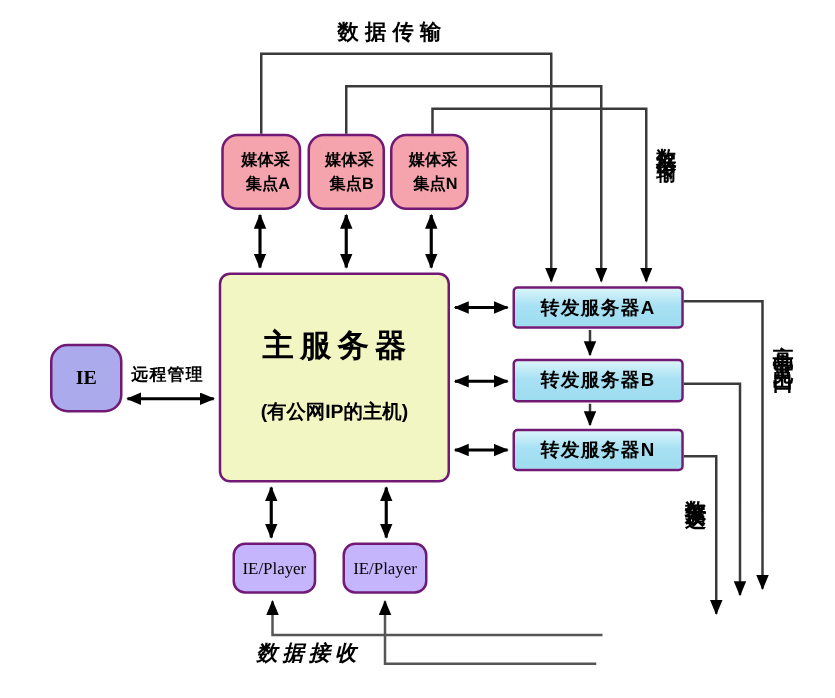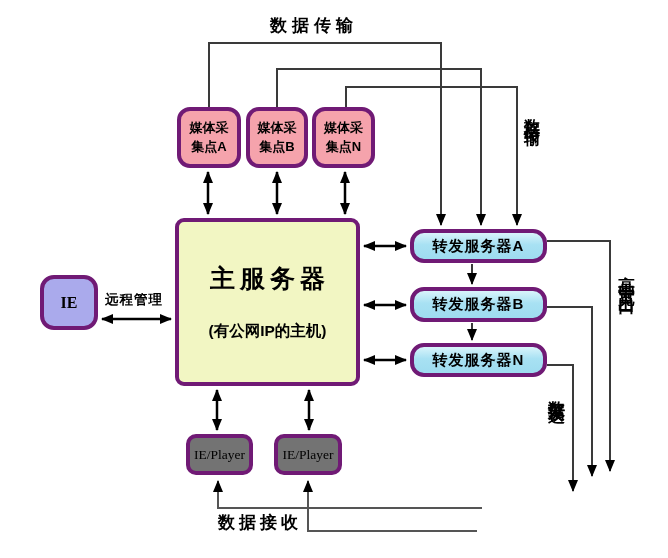--- a/index.html
+++ b/index.html
@@ -7,23 +7,23 @@
     position:relative;
     width:668px;height:558px;
     background:#ffffff;
     font-family:"Liberation Sans","DejaVu Sans",sans-serif;
     overflow:hidden;
     margin-left:20px;
   }
   svg.wires{position:absolute;left:0;top:0;width:668px;height:558px;z-index:1;}
   .box{
     position:absolute;box-sizing:border-box;z-index:2;
-    border:4px solid #701a75;
+    border:2px solid #701a75;
     display:flex;align-items:center;justify-content:center;
-    text-align:center;font-weight:bold;color:#000;
+    text-align:right;font-weight:bold;color:#000;
   }
   .collector{
     width:64px;height:61px;border-radius:13px;
     background:#f5a3ac;
     font-size:13px;line-height:1.45;
     word-break:break-all;padding:2px 7px;
   }
   .main-server{
     left:155px;top:218px;width:185px;height:168px;border-radius:9px;
     background:#f2f6c3;
@@ -31,38 +31,38 @@
   }
   .main-server .title{font-size:25px;letter-spacing:5px;margin-top:40px;text-indent:5px;}
   .main-server .subtitle{font-size:15.5px;margin-top:26px;}
   .ie-box{
     left:20px;top:275px;width:58px;height:55px;border-radius:14px;
     background:#aaaaec;
     font-family:"Liberation Serif","DejaVu Serif",serif;
     font-size:16px;
   }
   .forward{
-    left:390px;width:137px;height:34px;border-radius:14px;
+    left:390px;width:137px;height:34px;border-radius:4px;
     background:linear-gradient(180deg,#d9f4fb 0%,#a8e1f3 45%,#9edcf0 100%);
     font-size:15px;letter-spacing:1px;
   }
   .player{
     width:67px;height:41px;border-radius:10px;
-    background:#737373;
+    background:#c4b5fd;
     font-family:"Liberation Serif","DejaVu Serif",serif;
     font-size:13.5px;font-weight:normal;
   }
   .hlabel{position:absolute;z-index:3;font-weight:bold;color:#000;white-space:nowrap;}
   .vlabel{
     position:absolute;z-index:3;font-weight:bold;color:#000;
     writing-mode:vertical-rl;text-orientation:upright;white-space:nowrap;
   }
   .lbl-dt-top{left:250px;top:14px;font-size:17px;letter-spacing:5px;}
   .lbl-remote{left:85px;top:291px;font-size:13.5px;letter-spacing:1px;}
-  .lbl-receive{left:198px;top:511px;font-size:17px;letter-spacing:4px;}
+  .lbl-receive{left:185px;top:511px;font-size:17px;letter-spacing:4px;font-style:italic;}
   .lbl-dt-right{left:501px;top:105px;font-size:16px;letter-spacing:4px;}
   .lbl-hb{left:595px;top:263px;font-size:17px;letter-spacing:6px;}
   .lbl-send{left:525px;top:387px;font-size:17px;letter-spacing:2px;}
 </style>
 </head>
 <body>
 
 <div id="stage">
 
   <svg class="wires" viewBox="0 0 668 558" xmlns="http://www.w3.org/2000/svg">

